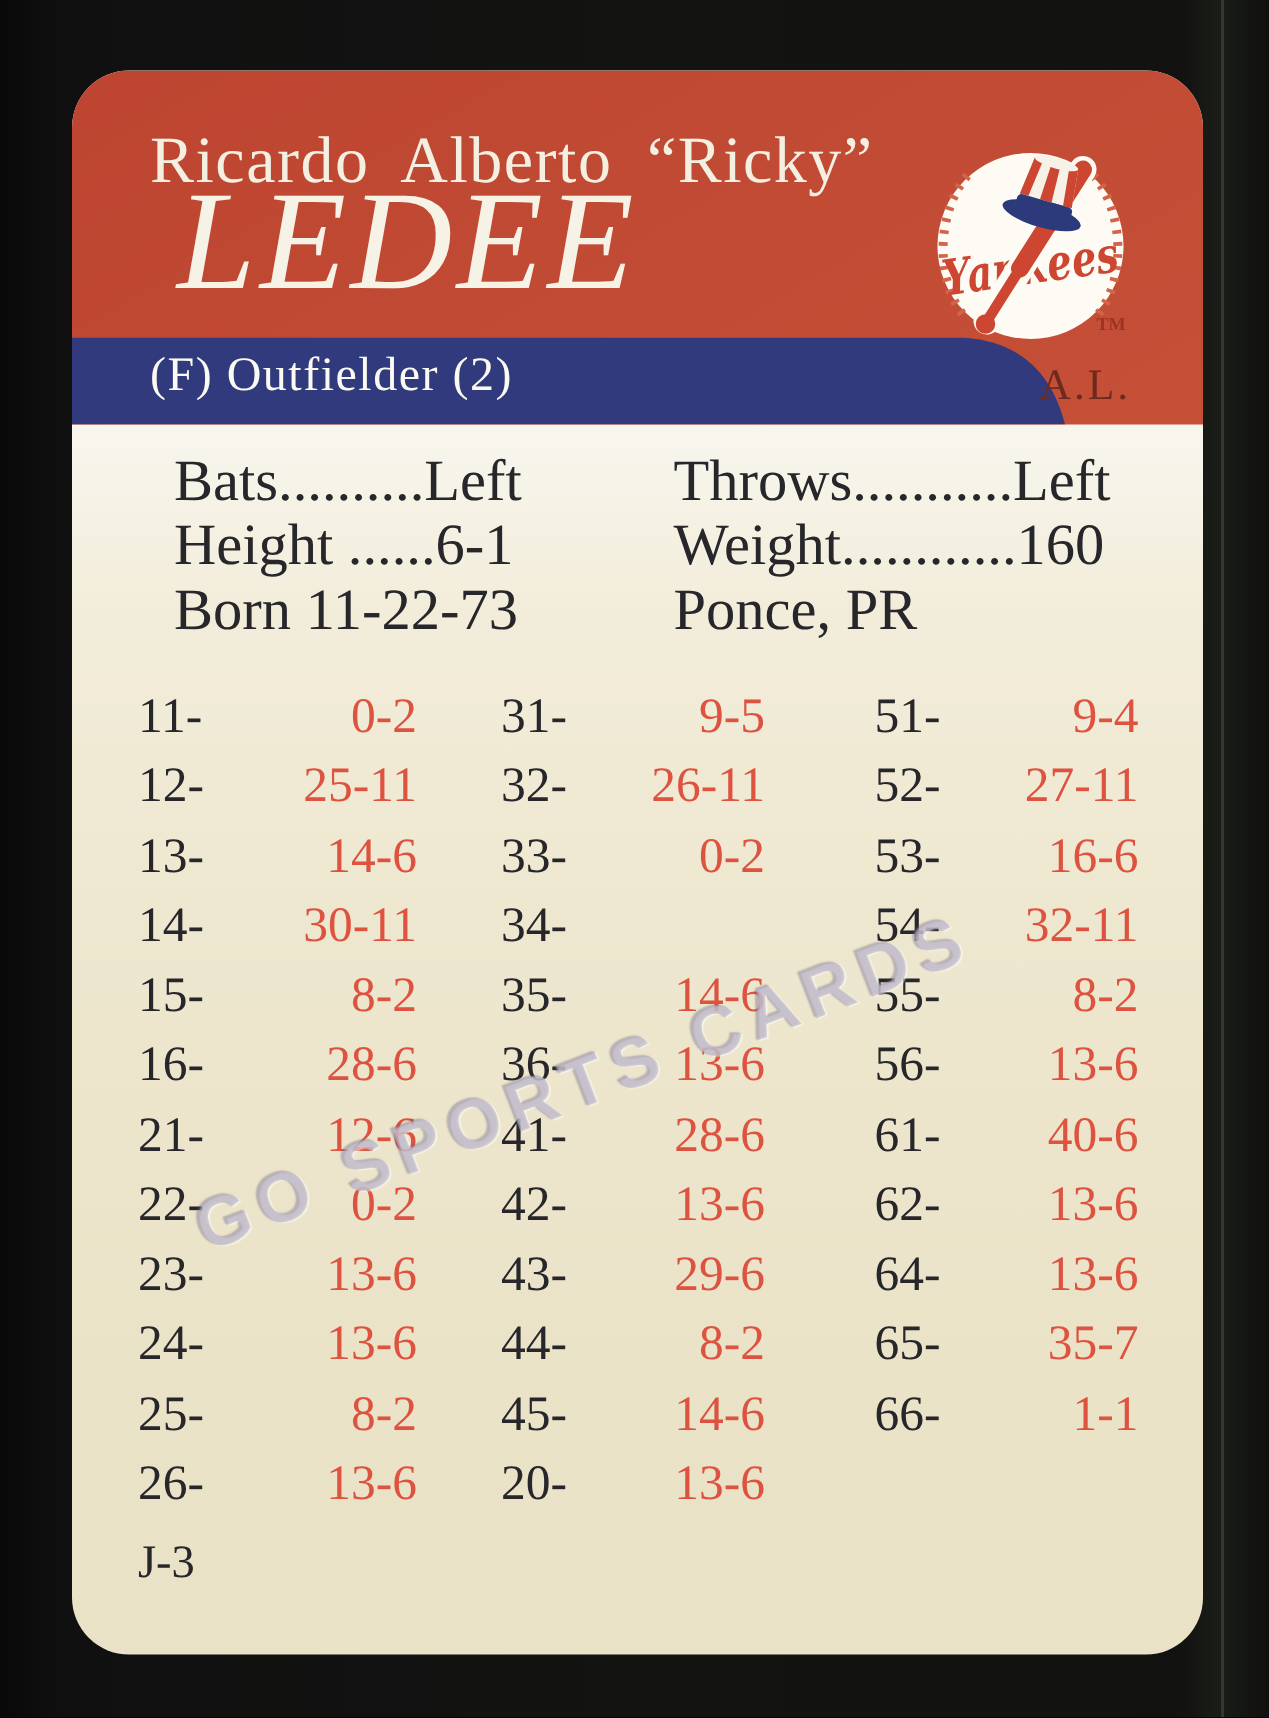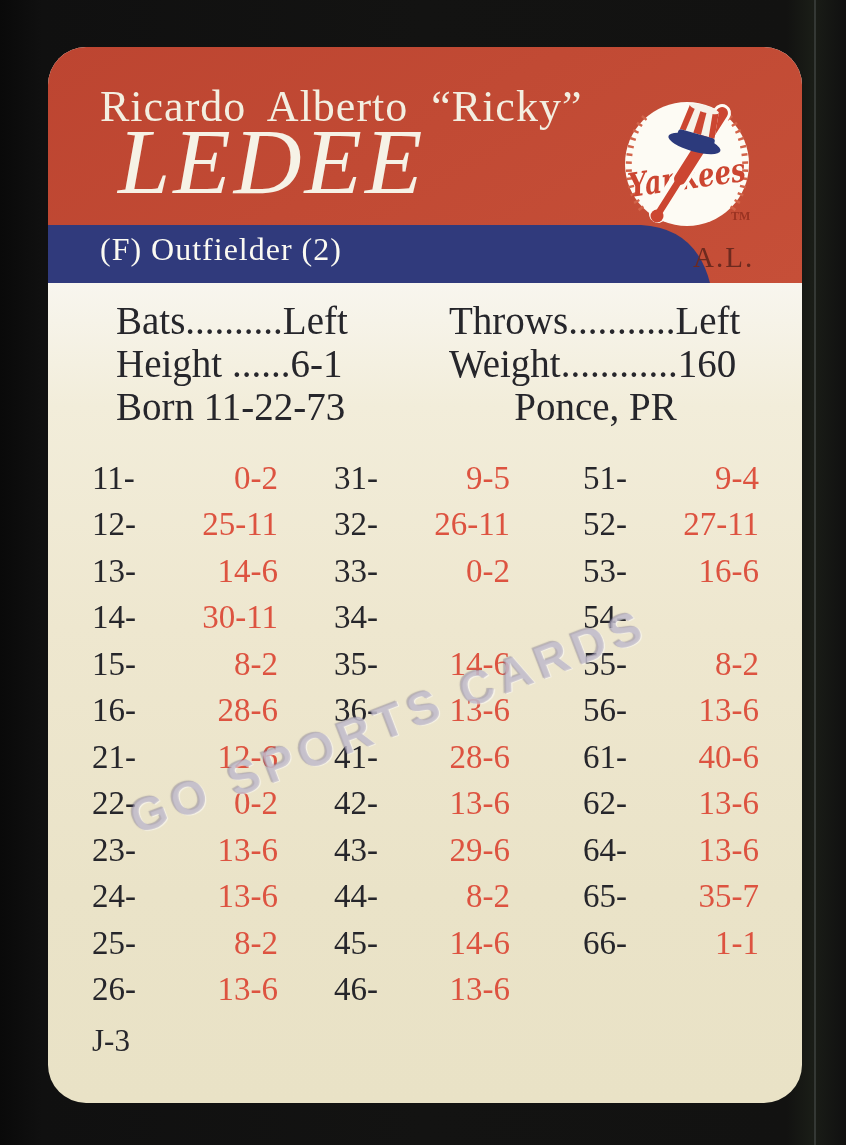--- a/index.html
+++ b/index.html
@@ -27,21 +27,21 @@
     letter-spacing:1px;}
   .league{position:absolute;left:645px;top:194px;font-size:29px;color:var(--league_maroon);
     letter-spacing:2px;}
   .logo-svg{position:absolute;left:570px;top:48px;}
 
   .bio{position:absolute;left:44px;top:252px;width:650px;font-size:39px;
     color:var(--ink_black);line-height:43px;}
   .bio-row{display:flex;}
   .bio-left{width:333px;flex:none;margin-left:24px;}
   .bio-right{flex:1;}
-  .bio-right.align-right{text-align:center;}
+  .bio-right.align-right{text-align:left;}
 
   .dice-col{position:absolute;top:408px;font-size:33px;line-height:46.45px;}
   .dice-col.c1{left:44px;}
   .dice-col.c2{left:286px;}
   .dice-col.c3{left:535px;}
   .dice-row{display:flex;}
   .roll{color:var(--ink_black);width:58px;flex:none;}
   .result{color:var(--result_red);text-align:right;}
   .c1 .result{width:128px;}
   .c2 .result,.c3 .result{width:118px;}
@@ -203,39 +203,40 @@
         </div>
         <div class="dice-row">
           <span class="roll">44-</span>
           <span class="result">8-2</span>
         </div>
         <div class="dice-row">
           <span class="roll">45-</span>
           <span class="result">14-6</span>
         </div>
         <div class="dice-row">
-          <span class="roll">46-</span>
+          <span class="roll">20-</span>
           <span class="result">13-6</span>
         </div>
       </div>
     <div class="dice-col c3">
         <div class="dice-row">
           <span class="roll">51-</span>
           <span class="result">9-4</span>
         </div>
         <div class="dice-row">
           <span class="roll">52-</span>
           <span class="result">27-11</span>
         </div>
         <div class="dice-row">
           <span class="roll">53-</span>
           <span class="result">16-6</span>
         </div>
         <div class="dice-row">
           <span class="roll">54-</span>
+          <span class="result">32-11</span>
         </div>
         <div class="dice-row">
           <span class="roll">55-</span>
           <span class="result">8-2</span>
         </div>
         <div class="dice-row">
           <span class="roll">56-</span>
           <span class="result">13-6</span>
         </div>
         <div class="dice-row">

